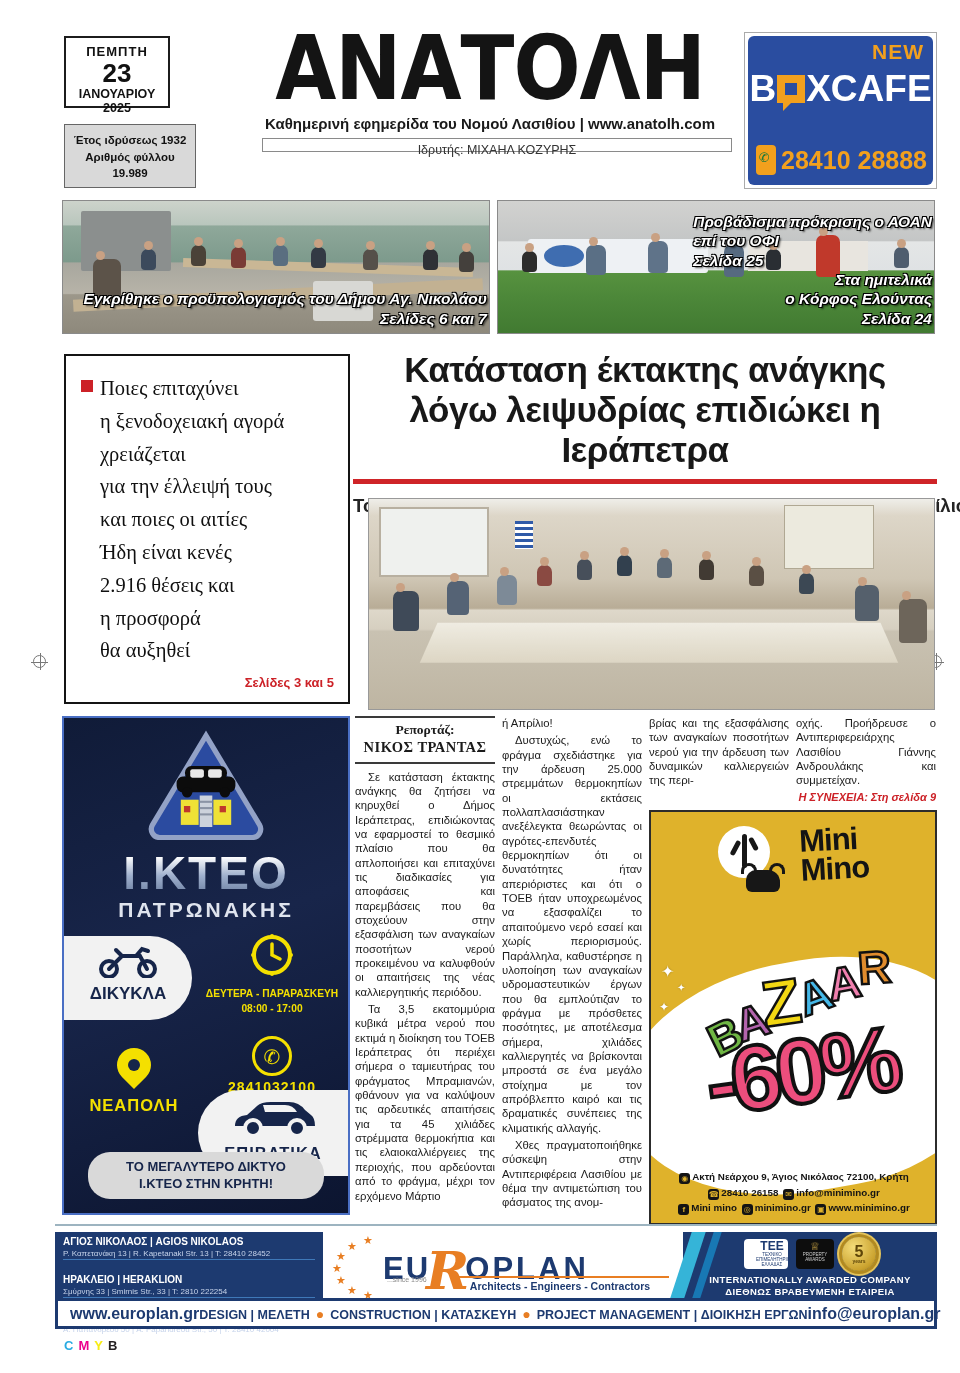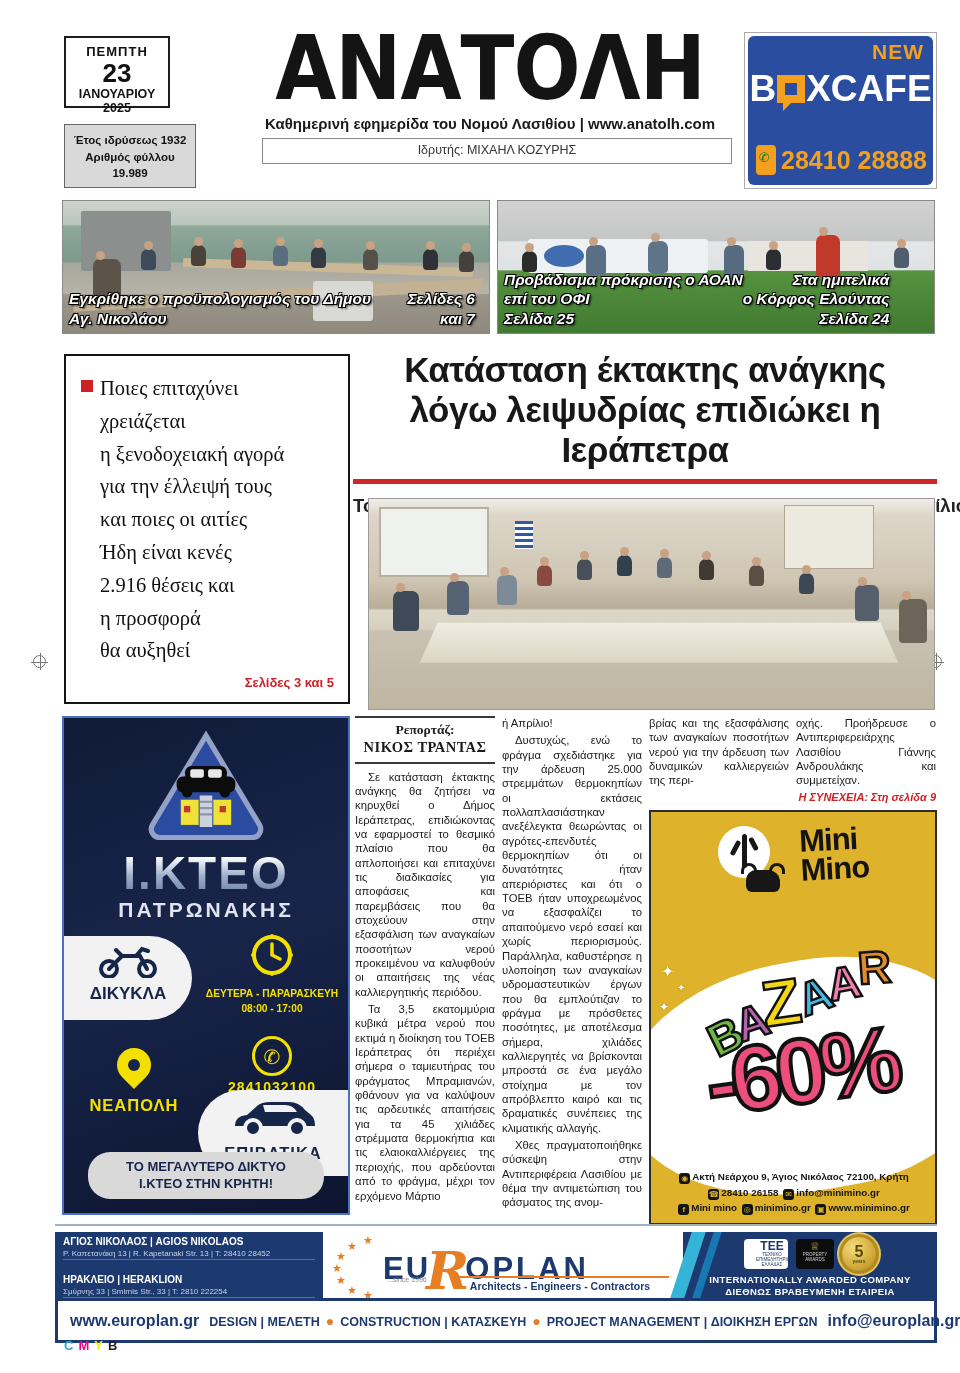--- a/index.html
+++ b/index.html
@@ -16,40 +16,40 @@
   .date-box { position:absolute; left:64px; top:36px; width:106px; height:72px; border:2px solid #1c1c1c; text-align:center; padding-top:6px; }
   .date-box .wd { font-size:13px; font-weight:bold; letter-spacing:1px; }
   .date-box .dn { font-size:26px; font-weight:bold; line-height:1; margin:1px 0; }
   .date-box .my { font-size:12.5px; font-weight:bold; }
   .issue-box { position:absolute; left:64px; top:124px; width:132px; height:64px; background:#d9d9d9; border:1px solid #666; text-align:center; padding-top:7px; }
   .issue-box div { font-size:11.5px; font-weight:bold; line-height:1.45; }
 
   .masthead { position:absolute; left:248px; top:26px; width:484px; text-align:center; }
   .masthead .title { font-family:"DejaVu Sans",sans-serif; font-weight:900; font-size:79px; line-height:0.98; letter-spacing:-1px; color:#141414; transform:scaleY(1.12); transform-origin:center top; white-space:nowrap; }
   .masthead .tagline { margin-top:12px; font-size:15px; font-weight:bold; color:#1a1a1a; white-space:nowrap; }
-  .masthead .founder { margin-top:6px; border:1.5px solid #8a8a8a; height:26px; line-height:23px; font-size:12.5px; color:#333;margin-left:14px; }
+  .masthead .founder { margin-top:6px; border:1.5px solid #8a8a8a; height:14px; line-height:23px; font-size:12.5px; color:#333;margin-left:14px; }
 
   .boxcafe { position:absolute; left:744px; top:32px; width:193px; height:157px; border:1px solid #aaa; background:#fff; padding:3px; }
   .boxcafe .inner { position:relative; width:100%; height:100%; background:#2a4da0; border-radius:6px; }
   .boxcafe .new { position:absolute; right:9px; top:4px; color:#f2a01d; font-weight:900; font-size:21px; letter-spacing:1px; }
   .boxcafe .brand { position:absolute; left:0; right:0; top:32px; text-align:center; color:#fff; font-weight:900; font-size:37px; letter-spacing:0; white-space:nowrap; }
   .boxcafe .boxglyph { display:inline-block; position:relative; width:28px; height:28px; background:#f2a01d; vertical-align:-2px; margin:0 1px; }
   .boxcafe .boxglyph::before { content:""; position:absolute; left:8px; top:8px; width:12px; height:12px; background:#2a4da0; }
   .boxcafe .boxglyph::after { content:""; position:absolute; left:6px; bottom:-8px; border-left:9px solid #f2a01d; border-bottom:9px solid transparent; }
   .boxcafe .phone-row { position:absolute; left:0; right:6px; bottom:10px; text-align:right; color:#f2a01d; font-weight:900; font-size:25px; white-space:nowrap; }
   .boxcafe .phone-chip { display:inline-block; width:20px; height:30px; background:#f2a01d; border-radius:4px; vertical-align:-6px; margin-right:5px; position:relative; }
   .boxcafe .phone-chip::before { content:"✆"; position:absolute; left:3px; top:5px; font-size:13px; color:#1d7a3c; }
 
   
   .photo { position:absolute; top:200px; height:134px; border:1px solid #8a8a8a; overflow:hidden; }
   .photo-left { left:62px; width:428px; background:
       linear-gradient(180deg,#cdd3cb 0%,#b9c6bd 18%,#8fa89a 19%,#7d9a8c 46%,#a8a79e 47%,#b7b3a8 70%,#9c978a 71%,#8e897c 100%); }
   .photo-right { left:497px; width:438px; background:
       linear-gradient(180deg,#d2d2d0 0%,#c4c6c6 30%,#e4e6e6 31%,#dfe2e4 52%,#57923f 53%,#4c8739 74%,#417a31 100%); }
-  .cap-row { position:absolute; left:6px; right:14px; bottom:5px; display:flex; justify-content:flex-start; align-items:flex-end; }
+  .cap-row { position:absolute; left:6px; right:2px; bottom:5px; display:flex; justify-content:flex-start; align-items:flex-end;flex-direction:column; }
   .captext { color:#fff; font-weight:bold; font-style:italic; font-size:15.5px; line-height:1.25;
       text-shadow:-1px -1px 0 #000,1px -1px 0 #000,-1px 1px 0 #000,1px 1px 0 #000,2px 2px 2px rgba(0,0,0,.65); }
   .cap-left { text-align:left; } .cap-right { text-align:right; }
   .scene-el { position:absolute; }
   .person { position:absolute; width:15px; height:21px; border-radius:7px 7px 4px 4px; }
   .person::before { content:""; position:absolute; left:3px; top:-8px; width:9px; height:9px; border-radius:50%; background:#c9a183; }
 
   
   .teaser { position:absolute; left:64px; top:354px; width:286px; height:350px; border:2px solid #141414; padding:16px 14px 14px 34px; }
   .teaser .bullet { position:absolute; left:15px; top:24px; width:12px; height:12px; background:#cc2127; }
@@ -148,21 +148,21 @@
   .tee-box { width:44px; height:30px; background:#fff; border-radius:4px; padding-top:1px;padding-left:12px; }
   .tee-box .t { color:#1d3a70; font-weight:900; font-size:12px; line-height:1; }
   .tee-box .s { color:#1d3a70; font-size:4.5px; line-height:1.15; }
   .pa-box { width:38px; height:30px; background:#0d0d0d; border-radius:4px; color:#d9b14a; padding-top:2px; }
   .pa-box .crown { font-size:11px; line-height:1; }
   .pa-box .s { color:#cfcfcf; font-size:4.5px; line-height:1.2; }
   .y5-badge { position:relative; width:34px; height:34px; border-radius:50%; background:radial-gradient(circle at 35% 30%,#f5dd7a,#caa22e 70%,#9a7716); box-shadow:0 0 0 3px #b28a20, 0 0 0 5px #e3c35c; }
   .y5-badge .n { font-weight:900; font-size:16px; color:#5e4508; line-height:30px; }
   .y5-badge .s { position:absolute; left:0; right:0; top:21px; font-size:5px; color:#5e4508; font-weight:bold; }
   .eu-awarded { margin-top:3px; color:#fff; font-weight:900; font-size:9.5px; line-height:1.3; letter-spacing:0.4px; }
-  .eu-bar { position:absolute; left:55px; top:1298px; width:882px; height:45px; background:#fff; border:3px solid #1d3a70; display:flex; align-items:center; justify-content:space-between; padding:0 12px;gap:10px; }
+  .eu-bar { position:absolute; left:55px; top:1298px; width:882px; height:31px; background:#fff; border:3px solid #1d3a70; display:flex; align-items:center; justify-content:space-between; padding:0 12px; }
   .eu-bar .url, .eu-bar .mail { color:#1d3a70; font-weight:900; font-size:16px; }
   .eu-bar .svc { color:#1d3a70; font-weight:900; font-size:12.5px; white-space:nowrap; }
   .eu-bar .dot { color:#e87e23; font-size:14px; margin:0 6px; }
 
   .cmyb { position:absolute; left:64px; top:1338px; font-weight:bold; font-size:13px; letter-spacing:0; }
   .cmyb span { margin-right:5px; }
   .cmyb .i0 { color:#29abe2; } .cmyb .i1 { color:#ec008c; } .cmyb .i2 { color:#f7ec13; } .cmyb .i3 { color:#231f20; }
 </style>
 </head>
 <body>
@@ -240,22 +240,22 @@
           <div class="cap-line i1">ο Κόρφος Ελούντας</div>
           <div class="cap-line i2">Σελίδα 24</div>
         </div>
     </div>
   </div>
 
   <div class="teaser">
     <div class="bullet"></div>
     <div>
         <div class="t-line i0">Ποιες επιταχύνει</div>
+        <div class="t-line i2">η ξενοδοχειακή αγορά</div>
         <div class="t-line i1">χρειάζεται</div>
-        <div class="t-line i2">η ξενοδοχειακή αγορά</div>
         <div class="t-line i4">για την έλλειψή τους</div>
         <div class="t-line i3">και ποιες οι αιτίες</div>
         <div class="t-line i5">Ήδη είναι κενές</div>
         <div class="t-line i6">2.916 θέσεις και</div>
         <div class="t-line i7">η προσφορά</div>
         <div class="t-line i8">θα αυξηθεί</div>
       </div>
     <div class="pageref">Σελίδες 3 και 5</div>
   </div>
 

